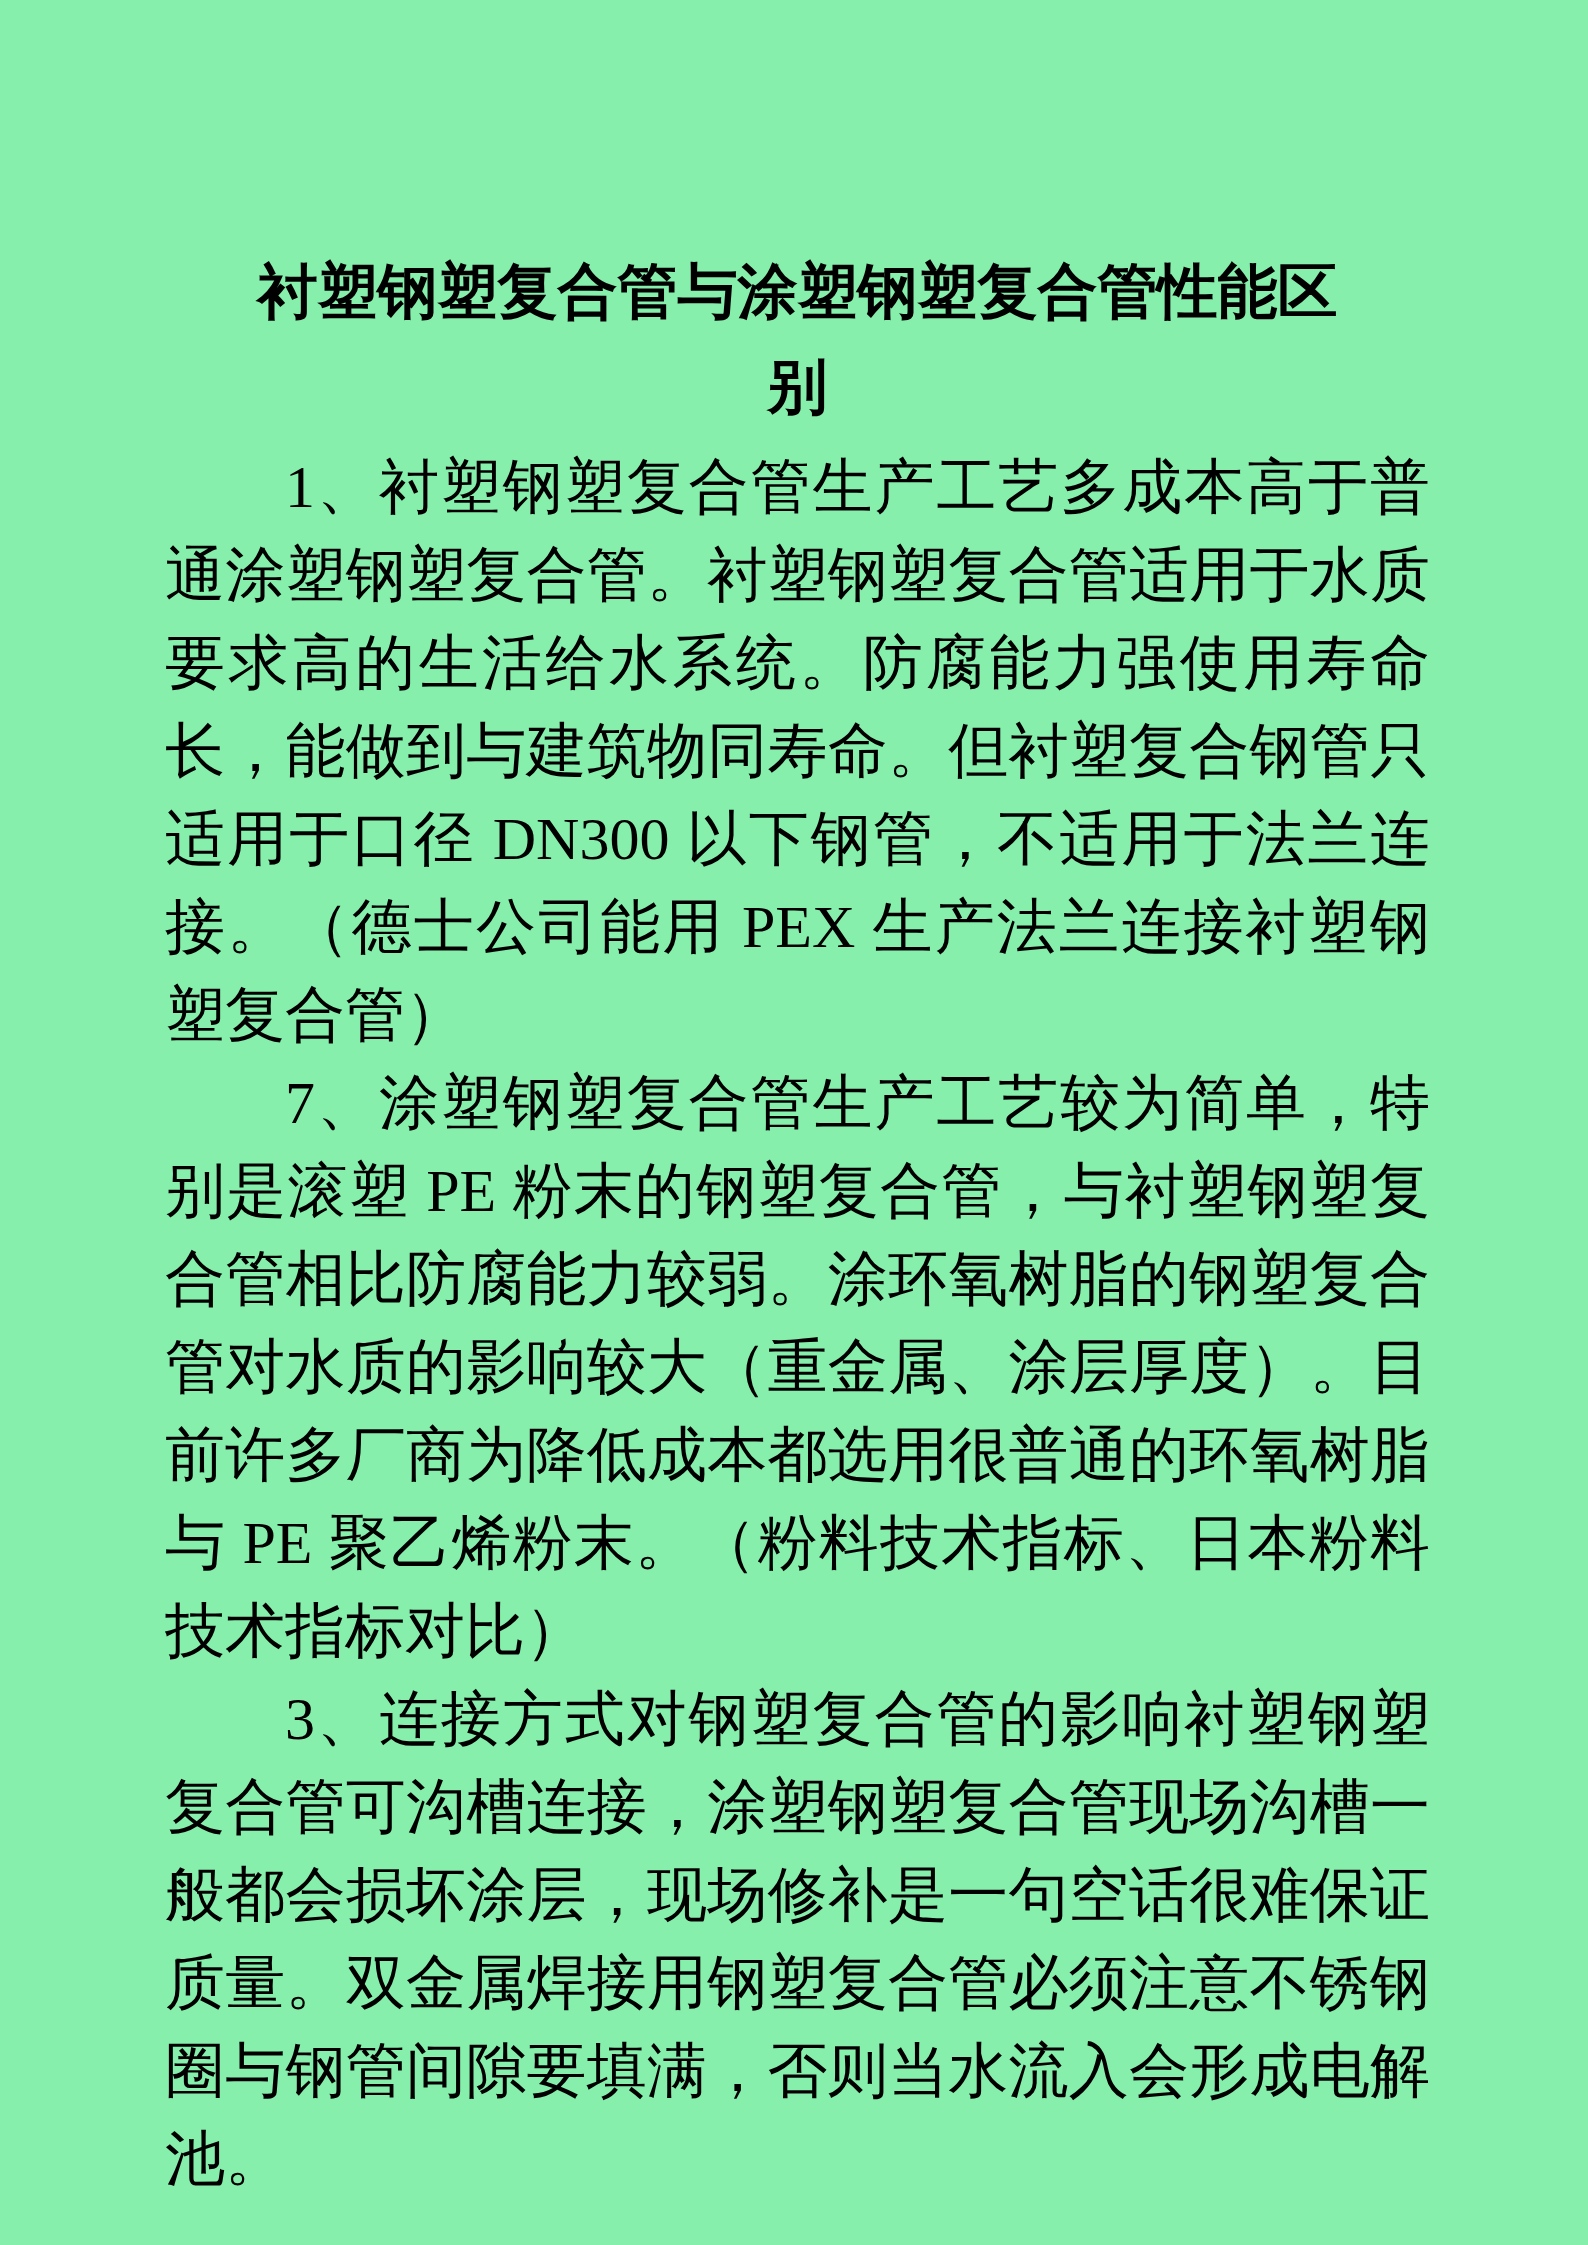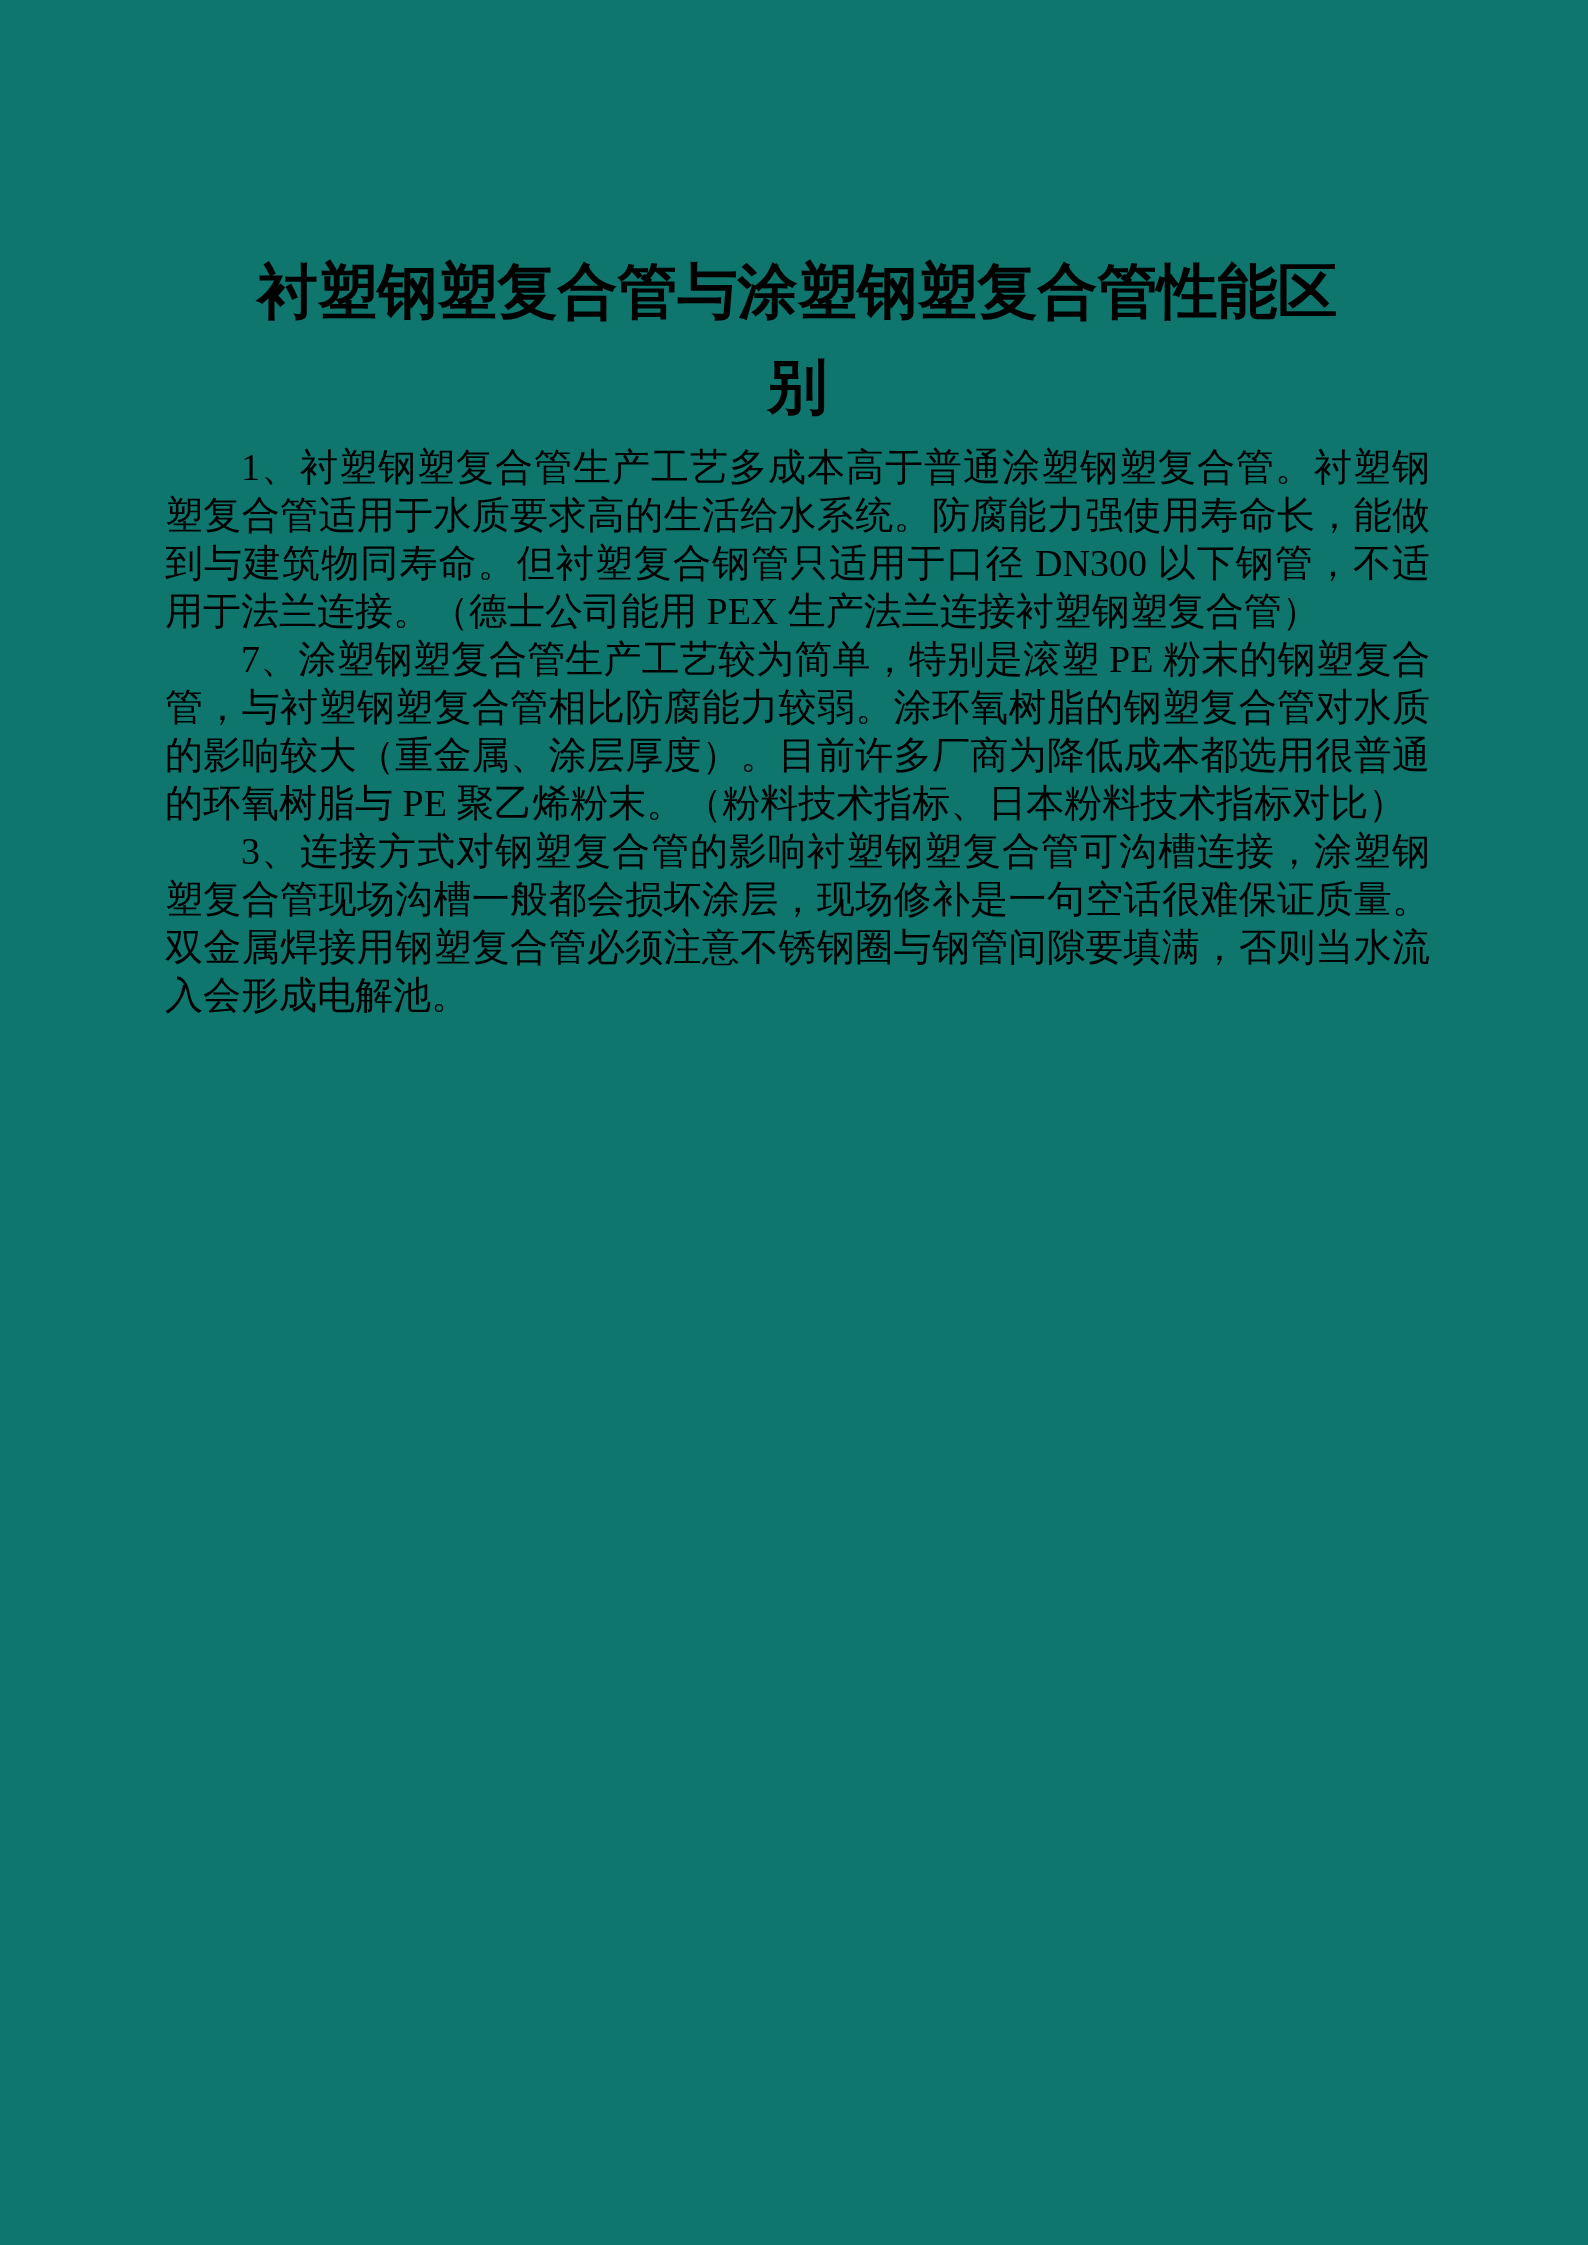--- a/index.html
+++ b/index.html
@@ -4,41 +4,41 @@
 <style>
   html, body {
     margin: 0;
     padding: 0;
     background: #ffffff;
   }
   .page {
     position: relative;
     width: 1588px;
     height: 2245px;
-    background: #0f766e;
+    background: #86efac;
     color: #000000;
     font-family: "Liberation Serif", "DejaVu Serif", serif;
     overflow: hidden;
     box-sizing: border-box;
     padding: 245px 158px 0 165px;
   }
   .doc-title {
     text-align: center;
     font-weight: bold;
     font-size: 60px;
     line-height: 95px;
     color: #000000;
     margin: 0 0 8px 0;
   }
   .doc-title .title-line {
     display: block;
   }
   .doc-body {
-    font-size: 38px;
-    line-height: 48px;
+    font-size: 60px;
+    line-height: 88px;
     color: #000000;
   }
   .doc-paragraph {
     margin: 0;
     text-indent: 2em;
     text-align: justify;
     text-justify: inter-character;
   }
 </style>
 </head>

